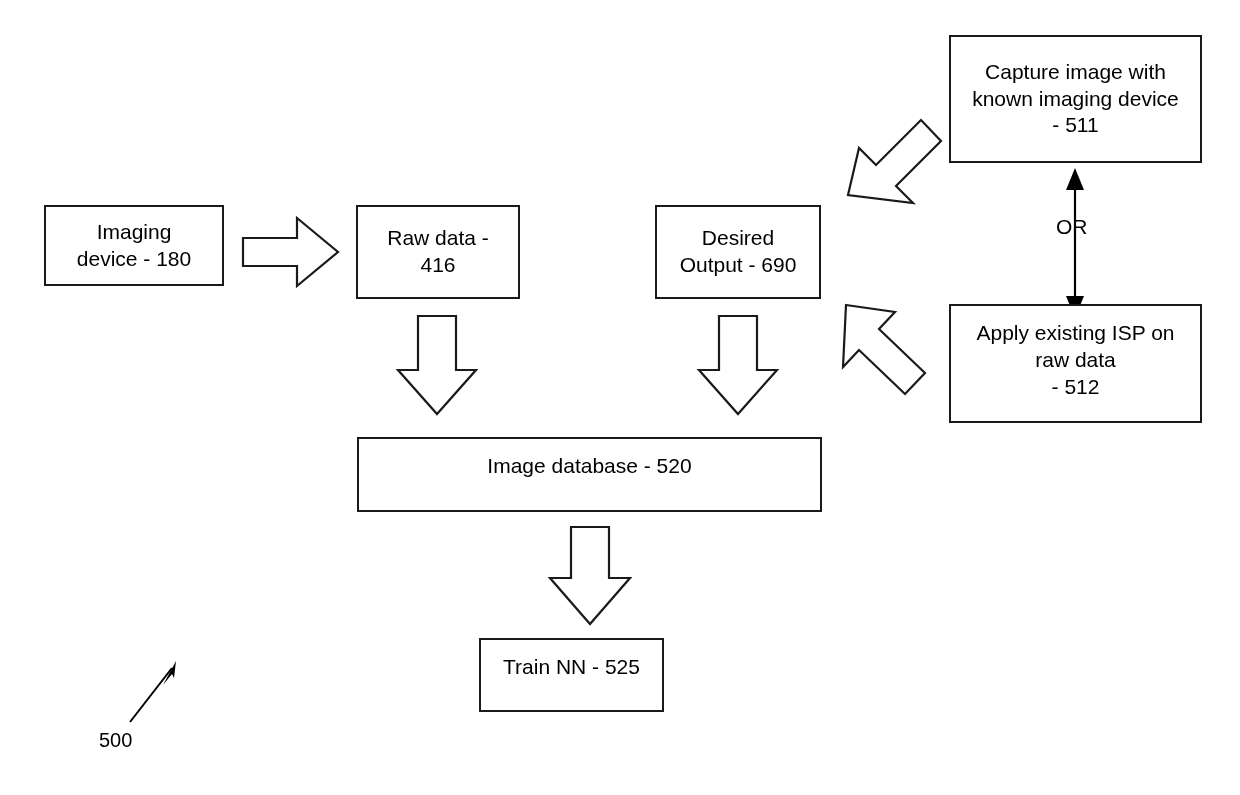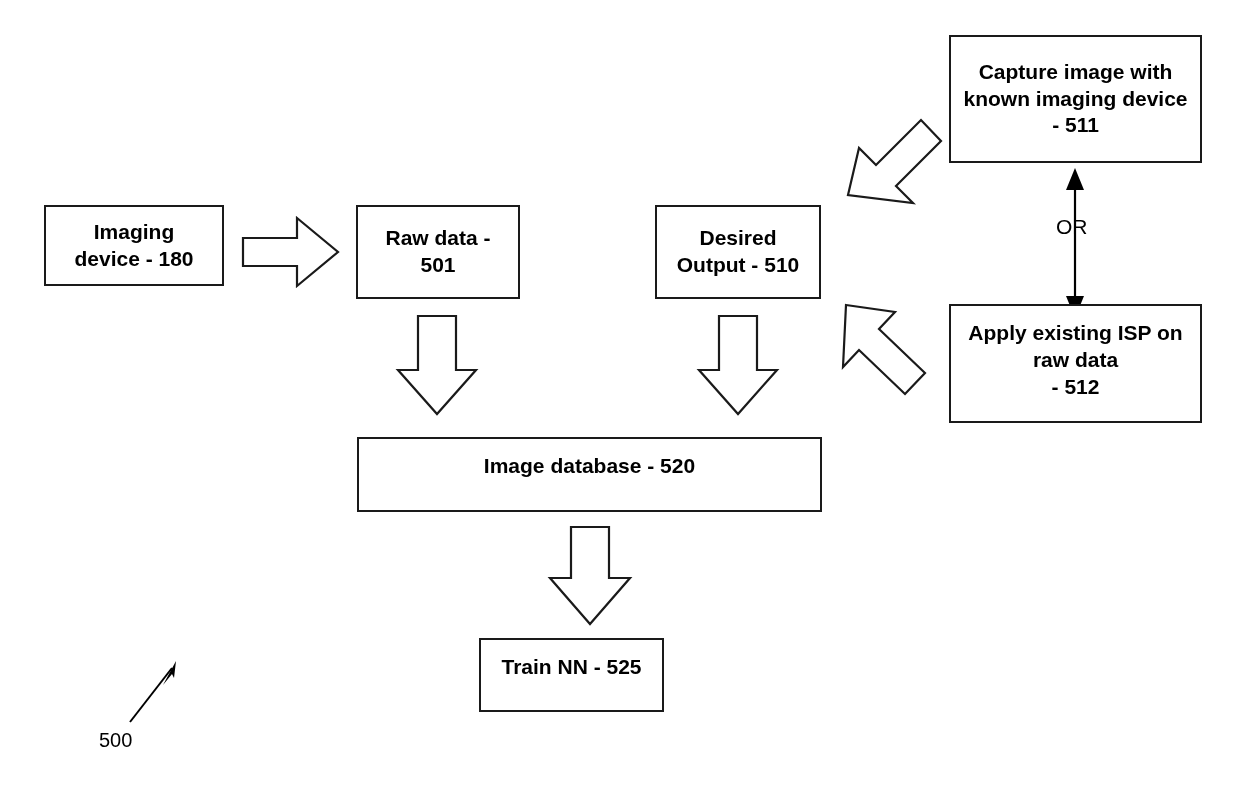--- a/index.html
+++ b/index.html
@@ -37,21 +37,20 @@
     align-items: center;
   }
   .node.top-v {
     align-items: flex-start;
   }
   .node .node-text {
     display: block;
     width: 100%;
     padding: 0 8px;
     box-sizing: border-box;
-    font-weight: bold;
   }
   .node.top-v .node-text {
     padding-top: 14px;
   }
 
   
   .plain-label {
     position: absolute;
     font-size: 21px;
     color: #000000;
@@ -121,26 +120,26 @@
     <polygon class="solid-head" points="176,661 163,685 172,674 174,678"></polygon>
   </svg>
 
   <div class="node center-v" style="left:44px; top:205px; width:180px; height:81px;">
     <span class="node-text">Imaging
 device - 180</span>
   </div>
 
   <div class="node center-v" style="left:356px; top:205px; width:164px; height:94px;">
     <span class="node-text">Raw data -
-501</span>
+416</span>
   </div>
 
   <div class="node center-v" style="left:655px; top:205px; width:166px; height:94px;">
     <span class="node-text">Desired
-Output - 510</span>
+Output - 690</span>
   </div>
 
   <div class="node center-v" style="left:949px; top:35px; width:253px; height:128px;">
     <span class="node-text">Capture image with
 known imaging device
 - 511</span>
   </div>
 
   <div class="node top-v" style="left:949px; top:304px; width:253px; height:119px;">
     <span class="node-text">Apply existing ISP on

